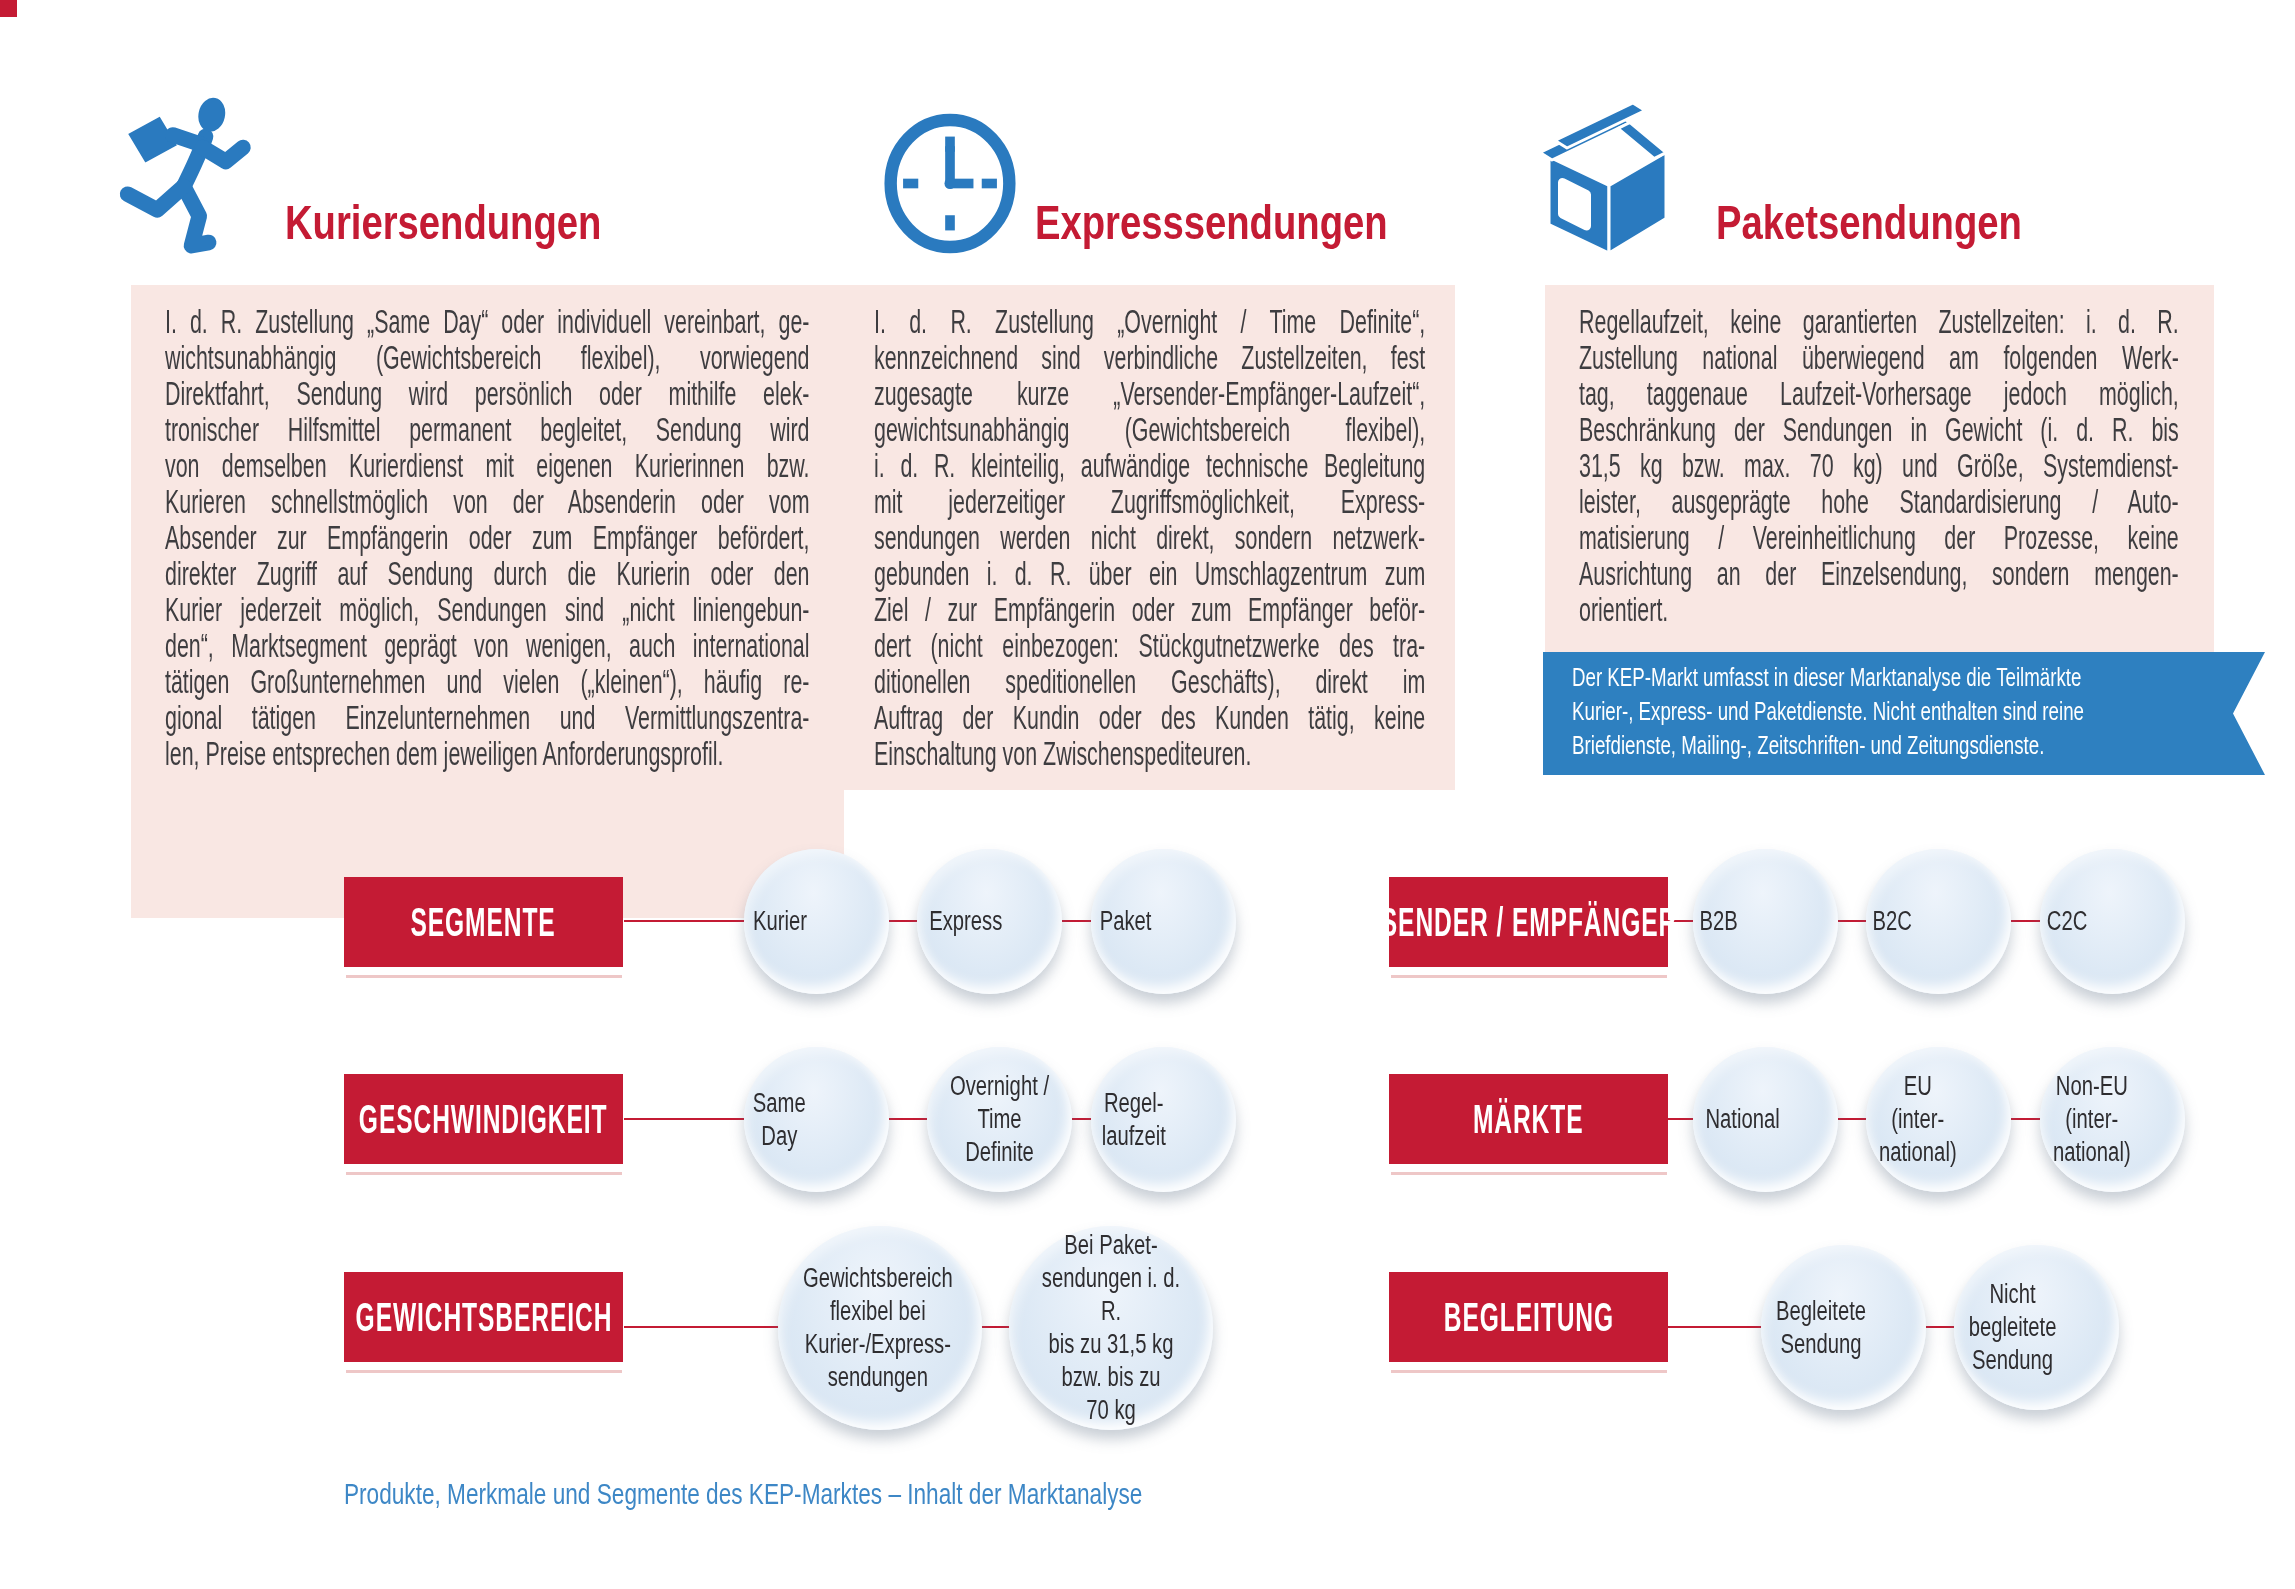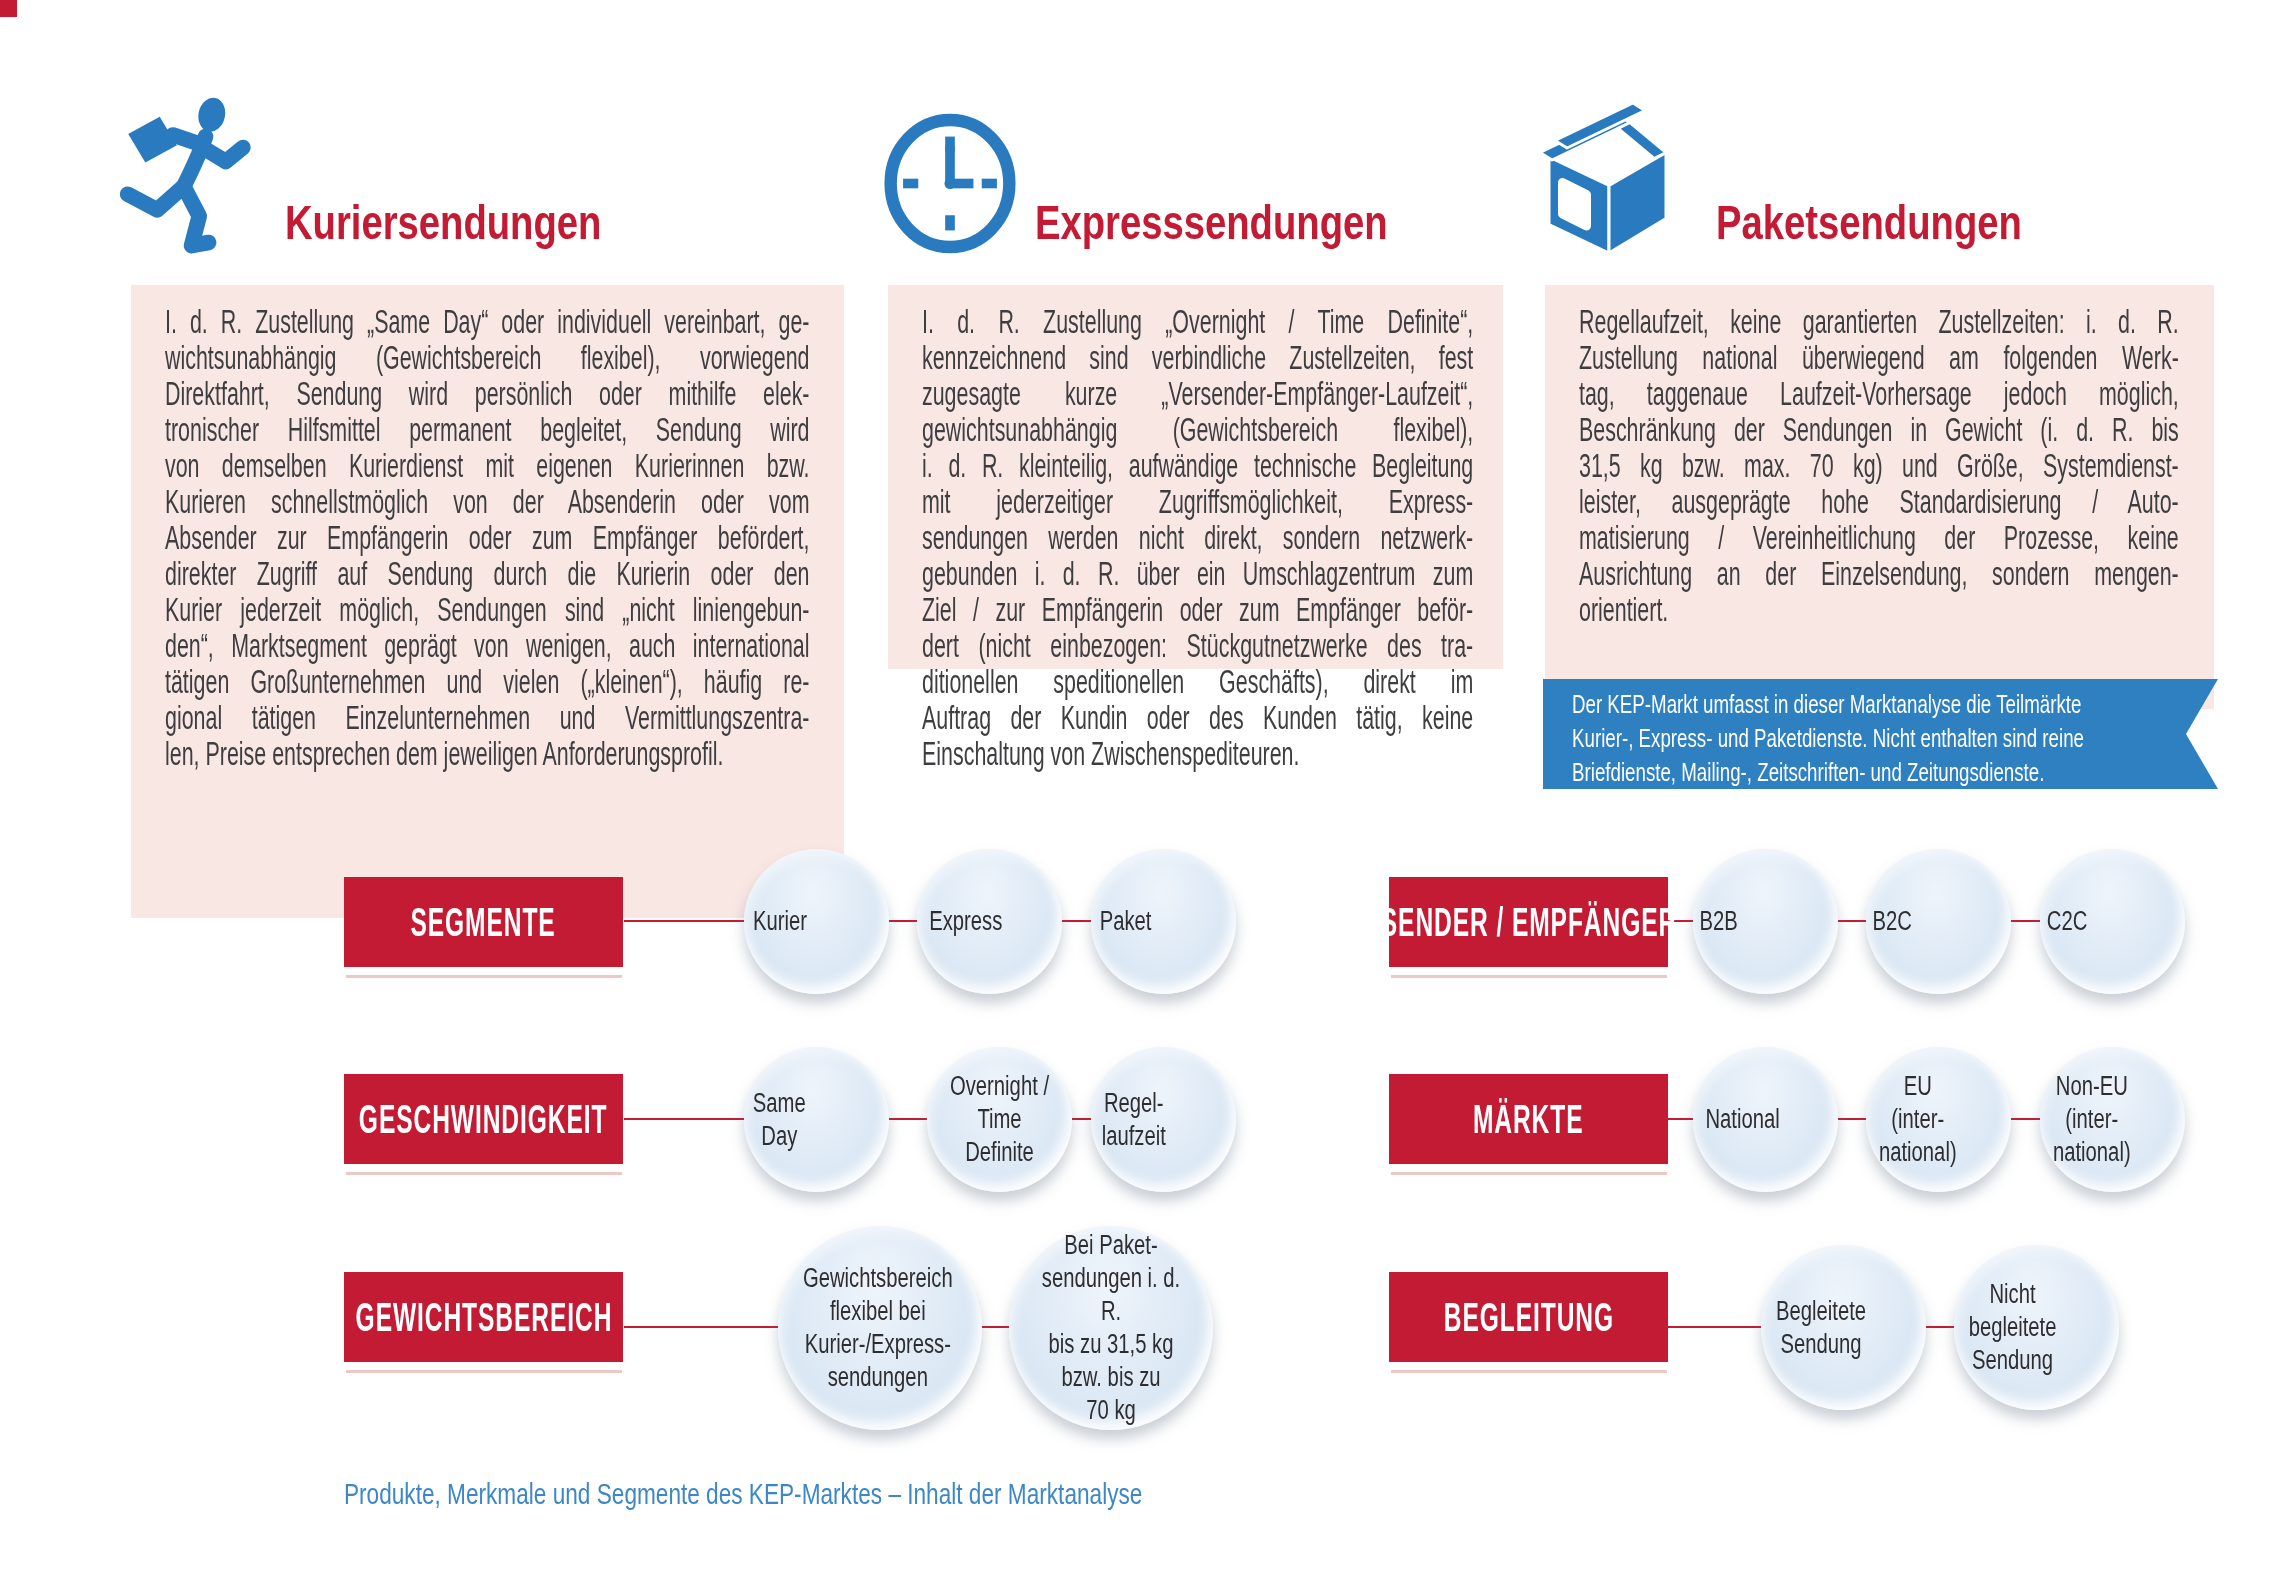--- a/index.html
+++ b/index.html
@@ -12,22 +12,22 @@
              transform:scaleX(.78);transform-origin:0 50%;white-space:nowrap;letter-spacing:0px;}
 
   .icon{position:absolute;}
 
   .textblock{position:absolute;background:#f9e7e3;}
   .lines{position:absolute;left:34px;top:18.4px;transform:scaleX(.63);transform-origin:0 0;
          font-size:34px;line-height:36px;color:#3e3d40;}
   .tl{text-align:justify;text-align-last:justify;}
   .lines .tl:last-child{text-align-last:left;}
 
-  .banner{position:absolute;left:1543px;top:679px;width:675px;height:110px;background:#2e80c0;
-          clip-path:polygon(0 0,100% 0,calc(100% - 32px) 50%,100% 100%,0 100%);}
+  .banner{position:absolute;left:1543px;top:652px;width:675px;height:123px;background:#2e80c0;
+          clip-path:polygon(0 0,100% 0,calc(100% - 32px) 50%,100% 100%,0 100%);padding-left:47px;}
   .banner .btext{position:absolute;left:29px;top:7.7px;width:826px;transform:scaleX(.72);
           transform-origin:0 0;font-size:26px;line-height:34px;color:#ffffff;white-space:pre-line;}
 
   .redbox{position:absolute;width:279px;height:90px;background:#c41b34;display:flex;
           align-items:center;justify-content:center;z-index:2;}
   .redbox span{color:#fff;font-weight:700;font-size:41px;white-space:nowrap;
           transform:scaleX(.6);letter-spacing:1.5px;}
   .redbox::after{content:"";position:absolute;left:1.5px;right:1.5px;bottom:-10.7px;height:2.3px;
           background:#eec7c7;}
 
@@ -106,21 +106,21 @@
         <div class="tl">Absender zur Empfängerin oder zum Empfänger befördert,</div>
         <div class="tl">direkter Zugriff auf Sendung durch die Kurierin oder den</div>
         <div class="tl">Kurier jederzeit möglich, Sendungen sind „nicht liniengebun-</div>
         <div class="tl">den“, Marktsegment geprägt von wenigen, auch international</div>
         <div class="tl">tätigen Großunternehmen und vielen („kleinen“), häufig re-</div>
         <div class="tl">gional tätigen Einzelunternehmen und Vermittlungszentra-</div>
         <div class="tl">len, Preise entsprechen dem jeweiligen Anforderungsprofil.</div>
       </div>
   </div>
 
-  <div class="textblock" style="left:888px;top:285px;width:615px;height:384px">
+  <div class="textblock" style="left:840px;top:285px;width:615px;height:505px">
     <div class="lines" style="width:875px">
 
     <div class="tl">I. d. R. Zustellung „Overnight / Time Definite“,</div>
         <div class="tl">kennzeichnend sind verbindliche Zustellzeiten, fest</div>
         <div class="tl">zugesagte kurze „Versender-Empfänger-Laufzeit“,</div>
         <div class="tl">gewichtsunabhängig (Gewichtsbereich flexibel),</div>
         <div class="tl">i. d. R. kleinteilig, aufwändige technische Begleitung</div>
         <div class="tl">mit jederzeitiger Zugriffsmöglichkeit, Express-</div>
         <div class="tl">sendungen werden nicht direkt, sondern netzwerk-</div>
         <div class="tl">gebunden i. d. R. über ein Umschlagzentrum zum</div>

